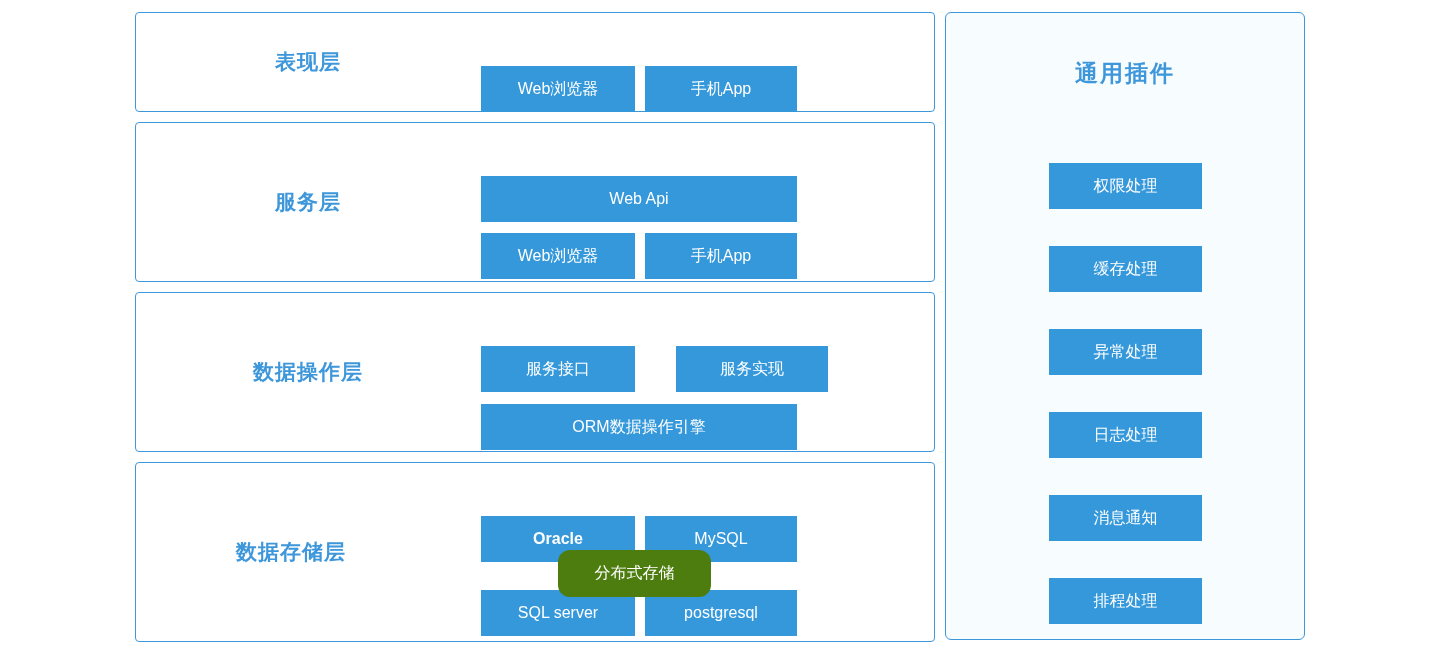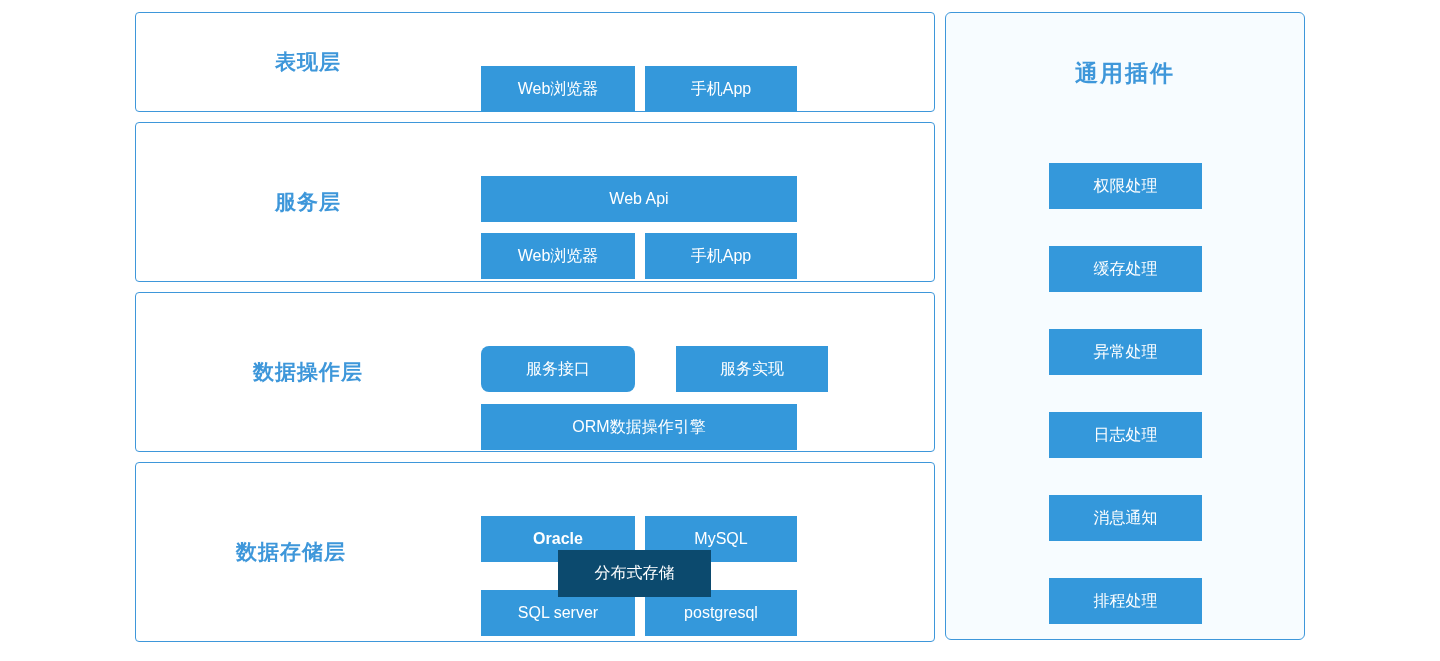--- a/index.html
+++ b/index.html
@@ -27,21 +27,21 @@
   }
   .node {
     position: absolute;
     background: #3498db;
     color: #ffffff;
     font-size: 16px;
     display: flex; align-items: center; justify-content: center;
     white-space: nowrap;
     margin-top: 28px;
   }
-  .node.orange { background: #0c4a6e; }
+  .node.orange { background: #4d7c0f; border-radius: 12px; }
 
   .plugins-panel {
     position: absolute;
     left: 945px; top: 12px; width: 360px; height: 628px;
     background: #f7fcff;
     border: 1.5px solid #3e97da;
     border-radius: 6px;
   }
   .plugins-title {
     position: absolute;
@@ -64,21 +64,21 @@
   <div class="node" style="left:645px; top:38px; width:152px; height:46px;">手机App</div>
 
   <div class="layer-box" style="left:135px; top:122px; width:800px; height:160px;"></div>
   <div class="layer-label" style="left:135px; top:122px; width:346px; height:160px;">服务层</div>
   <div class="node" style="left:481px; top:148px; width:316px; height:46px;">Web Api</div>
   <div class="node" style="left:481px; top:205px; width:154px; height:46px;">Web浏览器</div>
   <div class="node" style="left:645px; top:205px; width:152px; height:46px;">手机App</div>
 
   <div class="layer-box" style="left:135px; top:292px; width:800px; height:160px;"></div>
   <div class="layer-label" style="left:135px; top:292px; width:346px; height:160px;">数据操作层</div>
-  <div class="node" style="left:481px; top:318px; width:154px; height:46px;border-radius:8px;">服务接口</div>
+  <div class="node" style="left:481px; top:318px; width:154px; height:46px;">服务接口</div>
   <div class="node" style="left:676px; top:318px; width:152px; height:46px;">服务实现</div>
   <div class="node" style="left:481px; top:376px; width:316px; height:46px;">ORM数据操作引擎</div>
 
   <div class="layer-box" style="left:135px; top:462px; width:800px; height:180px;"></div>
   <div class="layer-label" style="left:118px; top:462px; width:346px; height:180px;">数据存储层</div>
   <div class="node" style="left:481px; top:488px; width:154px; height:46px;font-weight:bold;">Oracle</div>
   <div class="node" style="left:645px; top:488px; width:152px; height:46px;">MySQL</div>
   <div class="node" style="left:481px; top:562px; width:154px; height:46px;">SQL server</div>
   <div class="node" style="left:645px; top:562px; width:152px; height:46px;">postgresql</div>
   <div class="node orange" style="left:558px; top:522px; width:153px; height:47px;">分布式存储</div>

